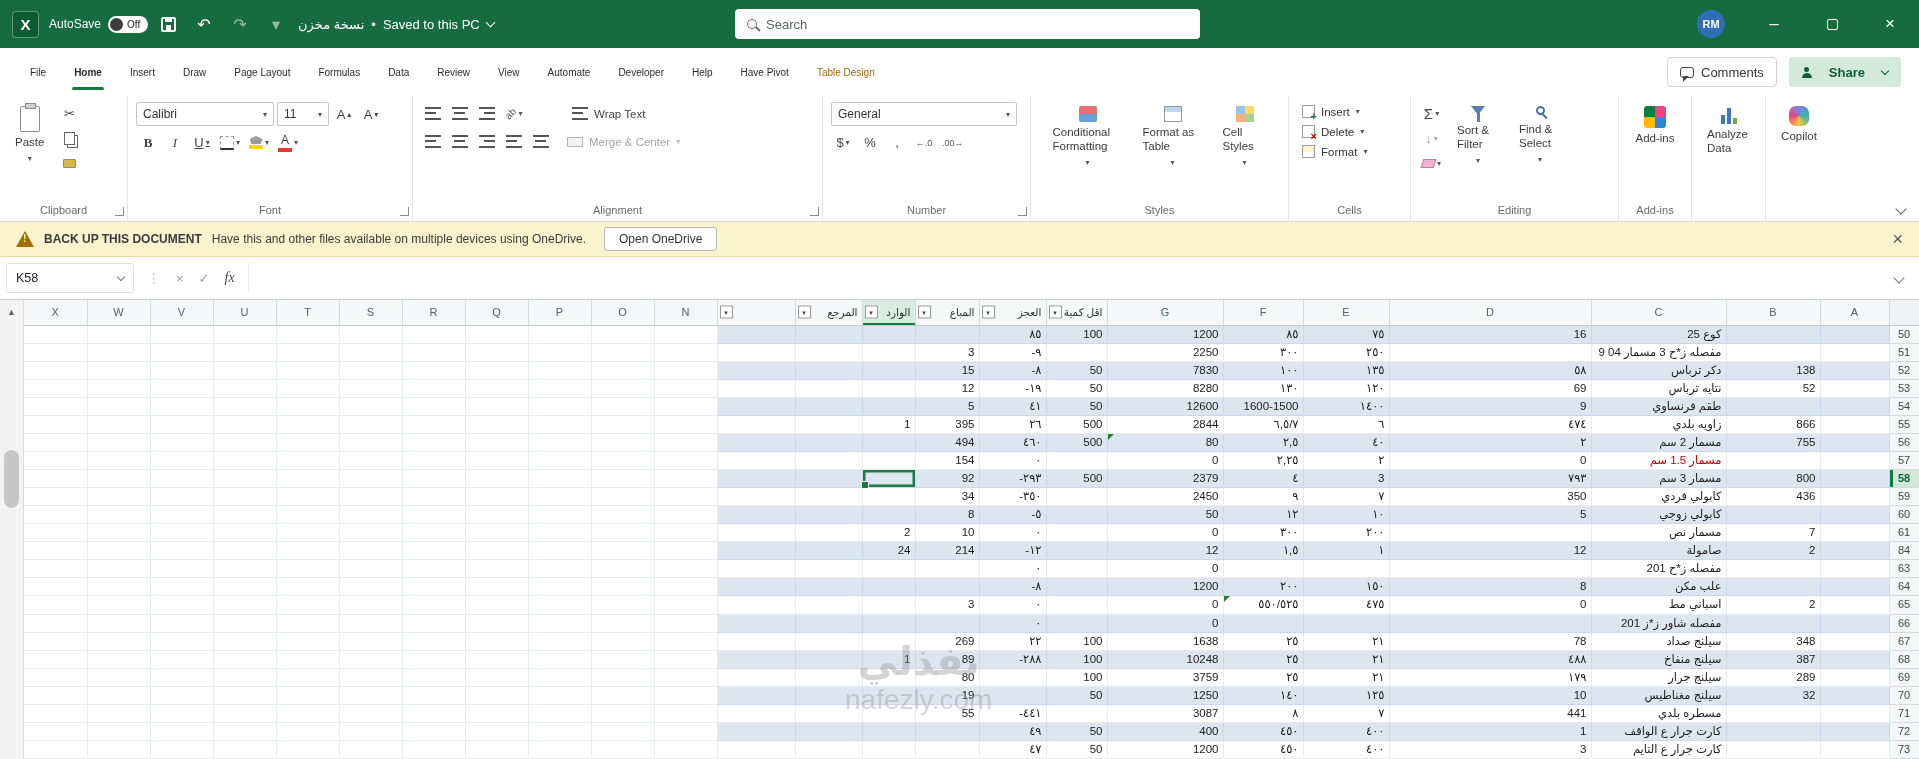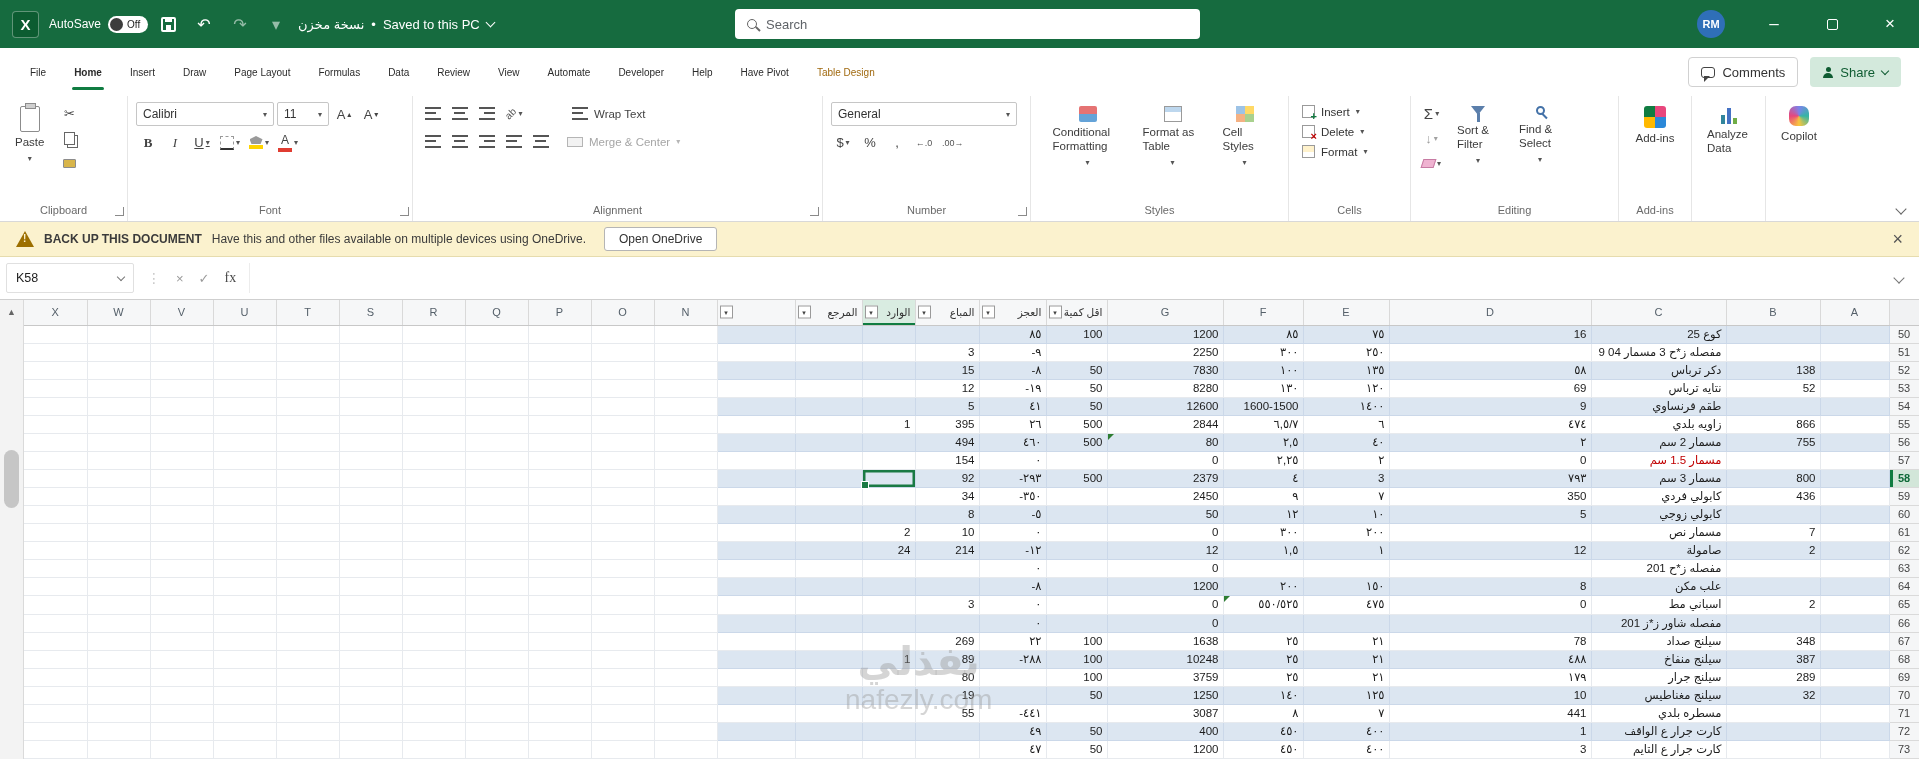--- a/index.html
+++ b/index.html
@@ -33,21 +33,21 @@
   #tabsrow{height:48px;background:#fff;display:flex;align-items:stretch;flex:0 0 48px}
   #tabs{display:flex;align-items:stretch;padding-left:16px}
   .tab{padding:0 14px;font-size:10px;color:#2b2b2b;display:flex;align-items:center;position:relative;white-space:nowrap}
   .tab.active{font-weight:bold}
   .tab.active:after{content:"";position:absolute;left:12px;right:12px;bottom:6px;height:3px;background:#107c41;border-radius:2px}
   .tab.contextual{color:#a0690f}
   .tr-right{margin-left:auto;display:flex;align-items:center;gap:12px;padding-right:18px}
   .btn-comments{display:flex;align-items:center;gap:7px;border:1px solid #d1d1d1;border-radius:4px;height:30px;padding:0 12px;font-size:13px;color:#333;background:#fff}
   .bubble{width:14px;height:11px;border:1.6px solid #444;border-radius:3px;position:relative}
   .bubble:after{content:"";position:absolute;left:2px;bottom:-5px;border:3px solid transparent;border-top-color:#444;border-left-color:#444}
-  .btn-share{display:flex;align-items:center;gap:7px;background:#d3e9dc;color:#0f5c32;border-radius:4px;height:30px;padding:0 13px;font-size:13px;font-weight:normal}
+  .btn-share{display:flex;align-items:center;gap:17px;background:#d3e9dc;color:#0f5c32;border-radius:4px;height:30px;padding:0 13px;font-size:13px;font-weight:bold}
   .person{width:10px;height:11px;position:relative}
   .person:before{content:"";position:absolute;top:0;left:2.5px;width:5px;height:5px;border-radius:50%;background:#0f5c32}
   .person:after{content:"";position:absolute;bottom:0;left:0;width:10px;height:5px;border-radius:5px 5px 0 0;background:#0f5c32}
   .cvg{width:6px;height:6px;border-right:1.5px solid currentColor;border-bottom:1.5px solid currentColor;transform:rotate(45deg);margin-top:-2px}
 
   
   #ribbon{height:126px;background:#fff;border-bottom:1px solid #d8d8d8;display:flex;position:relative;flex:0 0 126px}
   .group{display:flex;flex-direction:column;border-right:1px solid #e6e6e6;padding:6px 8px 0;position:relative}
   .gbody{flex:1;display:flex;align-items:flex-start;gap:6px}
   .glabel{height:22px;display:flex;align-items:center;justify-content:center;font-size:11px;color:#6a6a6a}
@@ -107,21 +107,21 @@
   .mtext{font-size:12px;color:#3b3b3b;white-space:nowrap}
   .btn-onedrive{background:#fff;border:1px solid #b5b5b5;border-radius:3px;height:24px;padding:0 14px;font-size:12px;color:#333;margin-left:8px;white-space:nowrap}
   .mclose{margin-left:auto;font-size:18px;color:#555}
 
   
   #formulabar{height:43px;background:#fff;border-bottom:1px solid #cfcfcf;display:flex;align-items:center;padding:0 6px;flex:0 0 43px}
   .namebox{width:128px;height:30px;display:flex;align-items:center;justify-content:space-between;padding:0 9px;font-size:12.5px;color:#222;border:1px solid #e0e0e0;border-radius:2px}
   .nbcv{width:6px;height:6px;border-right:1.4px solid #777;border-bottom:1.4px solid #777;transform:rotate(45deg);margin-top:-2px}
   .fbtns{display:flex;align-items:center;gap:15px;padding:0 13px;color:#9a9a9a;font-size:13px}
   .fdots{color:#c9c9c9;font-size:14px}
-  .fx{color:#4a4a4a;font-family:"Liberation Serif","DejaVu Serif",serif;font-size:14px}
+  .fx{font-style:italic;color:#4a4a4a;font-family:"Liberation Serif","DejaVu Serif",serif;font-size:14px}
   .finput{flex:1;height:30px;border-left:1px solid #ececec}
   .fexp{width:8px;height:8px;border-right:1.6px solid #777;border-bottom:1.6px solid #777;transform:rotate(45deg);margin:0 10px}
 
   
   #gridwrap{flex:1;position:relative;display:flex;overflow:hidden;background:#fff}
   #vscroll{width:24px;background:#f3f3f3;border-right:1px solid #dadada;position:relative;flex:0 0 24px}
   .varrow{position:absolute;top:7px;left:0;right:0;text-align:center;font-size:9px;color:#666}
   .vthumb{position:absolute;left:4px;right:4px;top:150px;height:58px;background:#c6c6c6;border-radius:8px}
   table{border-collapse:collapse;table-layout:fixed;width:1895px;font-size:12px}
   thead th{height:25px;background:#f6f7f8;border-right:1px solid #d9d9d9;border-bottom:1px solid #c8c8c8;font-weight:normal;font-size:11px;color:#55606a;overflow:hidden;white-space:nowrap}
@@ -900,21 +900,21 @@
             <td class="band num beven">214</td>
             <td class="band num beven">-١٢</td>
             <td class="band num beven"></td>
             <td class="band num beven">12</td>
             <td class="band num beven">١,٥</td>
             <td class="band num beven">١</td>
             <td class="band num beven">12</td>
             <td class="band num beven cname">صامولة</td>
             <td class="band num beven">2</td>
             <td class="band num beven"></td>
-            <td class="gut">62</td>
+            <td class="gut">84</td>
           </tr>
           <tr>
             <td class="plain"></td>
             <td class="plain"></td>
             <td class="plain"></td>
             <td class="plain"></td>
             <td class="plain"></td>
             <td class="plain"></td>
             <td class="plain"></td>
             <td class="plain"></td>

